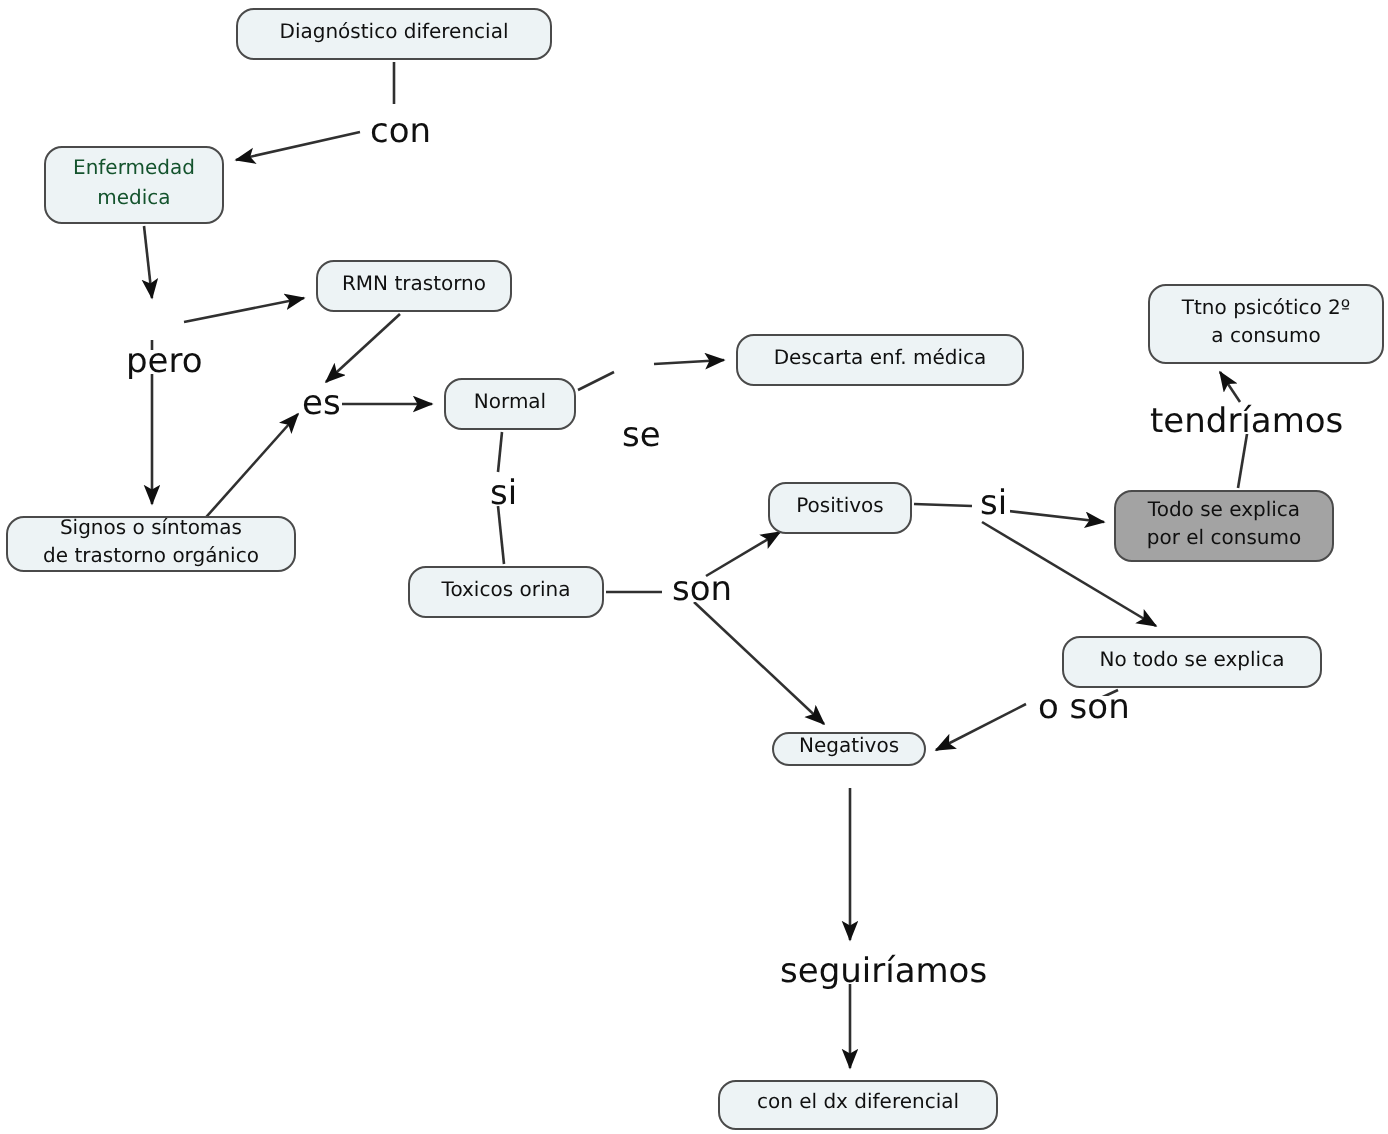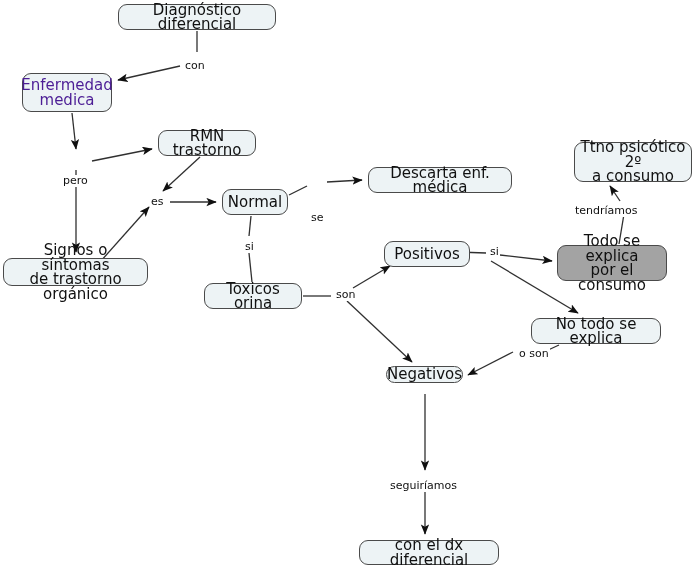--- a/index.html
+++ b/index.html
@@ -27,29 +27,29 @@
     position: absolute;
     box-sizing: border-box;
     background: #edf3f5;
     border: 1.3px solid #4a4a4a;
     border-radius: 9px;
     display: flex;
     align-items: center;
     justify-content: center;
     text-align: center;
     color: #101010;
-    font-size: 15px;
+    font-size: 10px;
     line-height: 14.5px;
     white-space: pre-line;
     padding: 0 4px;
   }
   .cm-label {
     position: absolute;
     color: #101010;
-    font-size: 11px;
+    font-size: 17px;
     line-height: 12px;
     white-space: nowrap;
     background: #ffffff;
     padding: 0 1px;
   }
 </style>
 </head>
 <body>
 
 <div id="canvas">
@@ -83,29 +83,29 @@
         <path d="M 620,201 L 610,186" fill="none" stroke="#303030" stroke-width="1.3" marker-end="url(#arrowhead)"></path>
         <path d="M 559,345 L 546,351" fill="none" stroke="#303030" stroke-width="1.3"></path>
         <path d="M 513,352 L 468,375" fill="none" stroke="#303030" stroke-width="1.3" marker-end="url(#arrowhead)"></path>
         <path d="M 425,394 L 425,470" fill="none" stroke="#303030" stroke-width="1.3" marker-end="url(#arrowhead)"></path>
         <path d="M 425,492 L 425,534" fill="none" stroke="#303030" stroke-width="1.3" marker-end="url(#arrowhead)"></path>
       </g>
   </svg>
 
   <div id="nodes-group">
       <div class="cm-node" style="left: 118px; top: 4px; width: 158px; height: 26px; background: rgb(237, 243, 245); border-color: rgb(74, 74, 74); color: rgb(16, 16, 16);">Diagnóstico diferencial</div>
-      <div class="cm-node" style="left: 22px; top: 73px; width: 90px; height: 39px; background: rgb(237, 243, 245); border-color: rgb(74, 74, 74); color: #4c1d95;">Enfermedad
+      <div class="cm-node" style="left: 22px; top: 73px; width: 90px; height: 39px; background: rgb(237, 243, 245); border-color: rgb(74, 74, 74); color: #14532d;">Enfermedad
 medica</div>
       <div class="cm-node" style="left: 158px; top: 130px; width: 98px; height: 26px; background: rgb(237, 243, 245); border-color: rgb(74, 74, 74); color: rgb(16, 16, 16);">RMN trastorno</div>
       <div class="cm-node" style="left: 3px; top: 258px; width: 145px; height: 28px; background: rgb(237, 243, 245); border-color: rgb(74, 74, 74); color: rgb(16, 16, 16);">Signos o síntomas
 de trastorno orgánico</div>
       <div class="cm-node" style="left: 222px; top: 189px; width: 66px; height: 26px; background: rgb(237, 243, 245); border-color: rgb(74, 74, 74); color: rgb(16, 16, 16);">Normal</div>
       <div class="cm-node" style="left: 368px; top: 167px; width: 144px; height: 26px; background: rgb(237, 243, 245); border-color: rgb(74, 74, 74); color: rgb(16, 16, 16);">Descarta enf. médica</div>
       <div class="cm-node" style="left: 204px; top: 283px; width: 98px; height: 26px; background: rgb(237, 243, 245); border-color: rgb(74, 74, 74); color: rgb(16, 16, 16);">Toxicos orina</div>
-      <div class="cm-node" style="left: 384px; top: 241px; width: 86px; height: 26px; background: rgb(237, 243, 245); border-color: rgb(74, 74, 74); color: rgb(16, 16, 16);">Positivos</div>
+      <div class="cm-node" style="left: 384px; top: 241px; width: 72px; height: 26px; background: rgb(237, 243, 245); border-color: rgb(74, 74, 74); color: rgb(16, 16, 16);">Positivos</div>
       <div class="cm-node" style="left: 386px; top: 366px; width: 77px; height: 17px; background: rgb(237, 243, 245); border-color: rgb(74, 74, 74); color: rgb(16, 16, 16);">Negativos</div>
       <div class="cm-node" style="left: 574px; top: 142px; width: 118px; height: 40px; background: rgb(237, 243, 245); border-color: rgb(74, 74, 74); color: rgb(16, 16, 16);">Ttno psicótico 2º
 a consumo</div>
       <div class="cm-node" style="left: 557px; top: 245px; width: 110px; height: 36px; background: #a3a3a3; border-color: rgb(74, 74, 74); color: rgb(16, 16, 16);">Todo se explica
 por el consumo</div>
       <div class="cm-node" style="left: 531px; top: 318px; width: 130px; height: 26px; background: rgb(237, 243, 245); border-color: rgb(74, 74, 74); color: rgb(16, 16, 16);">No todo se explica</div>
       <div class="cm-node" style="left: 359px; top: 540px; width: 140px; height: 25px; background: rgb(237, 243, 245); border-color: rgb(74, 74, 74); color: rgb(16, 16, 16);">con el dx diferencial</div>
     </div>
   <div id="labels-group">
       <div class="cm-label" style="left: 184px; top: 60px; color: rgb(16, 16, 16);">con</div>

